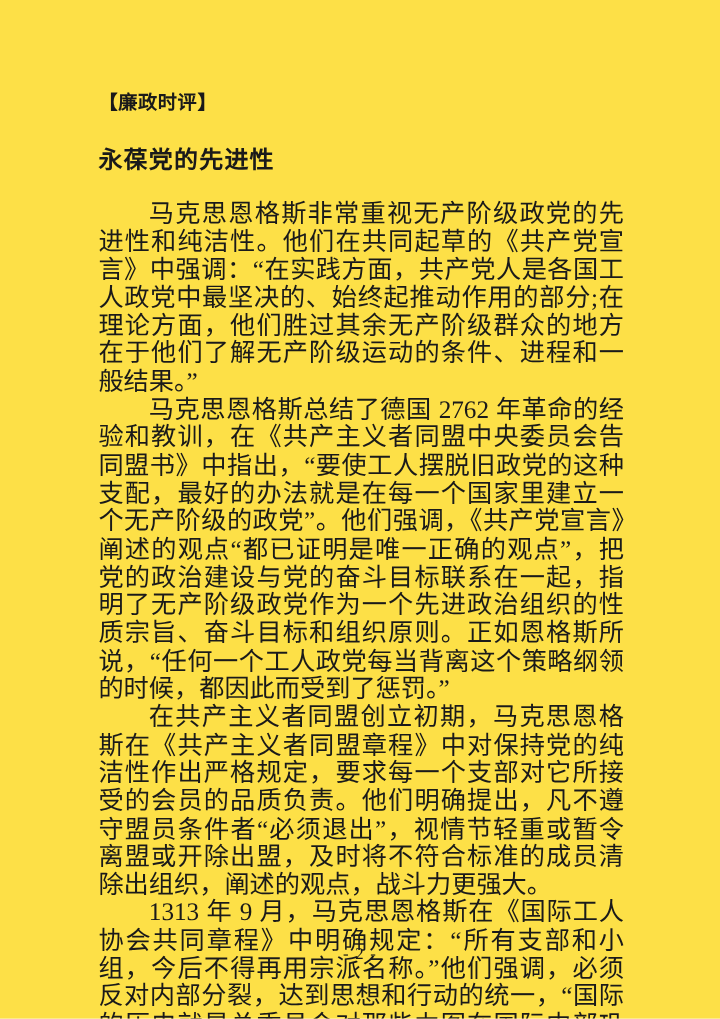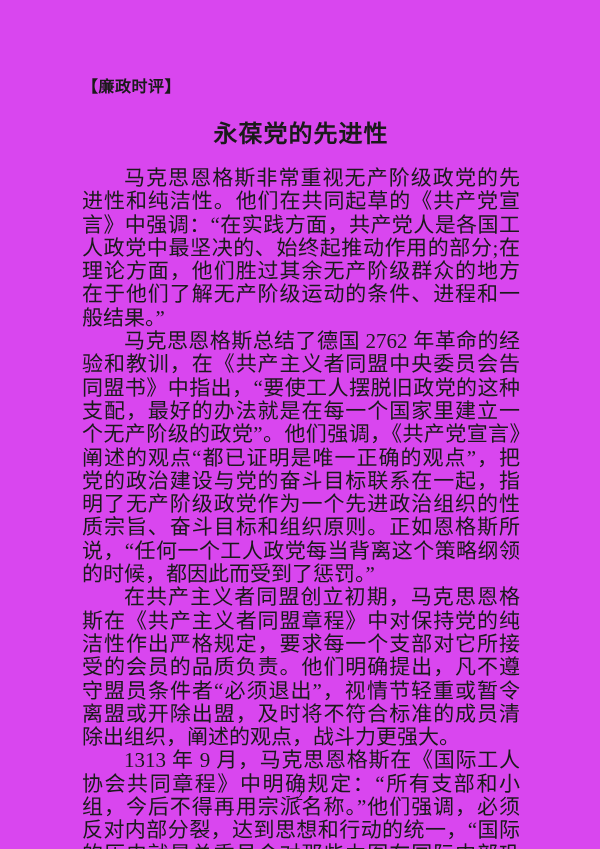--- a/index.html
+++ b/index.html
@@ -4,37 +4,36 @@
 <style>
   html, body {
     margin: 0;
     padding: 0;
     background: #fdfdfb;
   }
   .page {
     position: relative;
     width: 600px;
     height: 849px;
-    background: #d946ef;
+    background: #fde047;
     color: #1a1a1a;
     font-family: "Liberation Serif", "DejaVu Serif", serif;
     box-sizing: border-box;
     padding: 76px 80px 0 82px;
     overflow: hidden;
   }
   .col-header {
     font-size: 16px;
     font-weight: bold;
     line-height: 22px;
     letter-spacing: 0.5px;
   }
   .doc-title {
     margin: 22px 0 0 0;
-    text-align: center;
-    font-size: 24px;
+    font-size: 20px;
     font-weight: bold;
     line-height: 28px;
     letter-spacing: 1px;
   }
   .doc-body {
     margin-top: 19px;
     font-size: 21px;
     line-height: 23.3px;
     text-align: justify;
     text-justify: inter-character;

